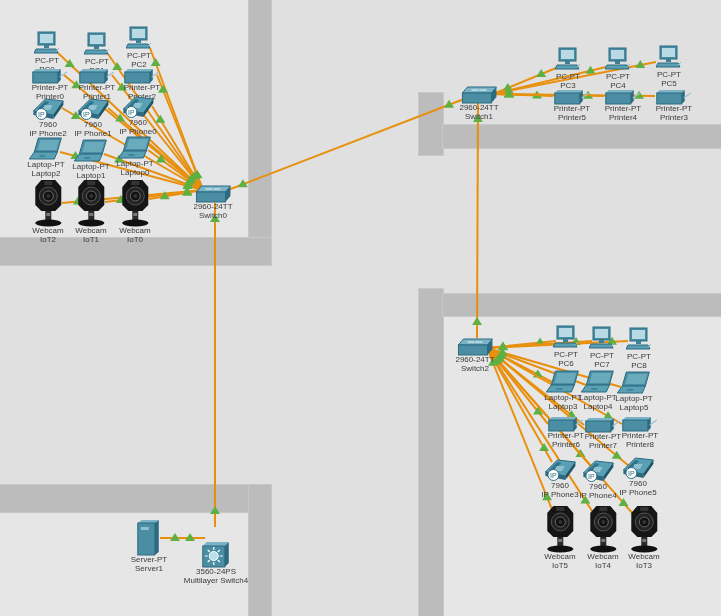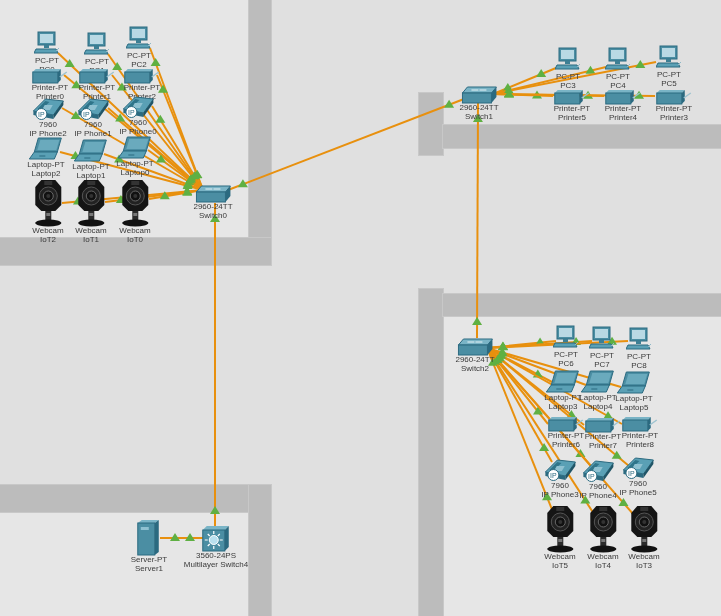--- a/index.html
+++ b/index.html
@@ -683,21 +683,21 @@
           <svg width="24" height="36" viewBox="0 0 24 36">
     <polygon points="1,3 18,3 22,0 5,0" fill="#7ab4c6"></polygon>
     <rect x="1" y="3" width="17" height="32" fill="#4b8ea3" stroke="#2b6a80"></rect>
     <polygon points="18,3 22,0 22,32 18,35" fill="#2b6a80"></polygon>
     <rect x="4" y="7" width="8" height="3" fill="#8fc1d1"></rect>
           </svg>
         </span>
         <div class="lbl">Server-PT</div>
         <div class="lbl">Server1</div>
       </div>
-      <div class="dev" style="left: 216px; top: 526px;">
+      <div class="dev" style="left: 216px; top: 542px;">
         <span style="display:block">
           <svg width="28" height="26" viewBox="0 0 28 26">
     <polygon points="1,4 23,4 27,0 5,0" fill="#7ab4c6"></polygon>
     <rect x="1" y="4" width="22" height="21" fill="#4b8ea3" stroke="#2b6a80"></rect>
     <polygon points="23,4 27,0 27,21 23,25" fill="#2b6a80"></polygon>
     <circle cx="12" cy="14" r="4.5" fill="#b9e0ee" stroke="#fff"></circle>
     <g stroke="#fff" stroke-width="1.2">
       <line x1="12" y1="5" x2="12" y2="8"></line>
               <line x1="12" y1="20" x2="12" y2="23"></line>
       <line x1="3" y1="14" x2="6" y2="14"></line>

